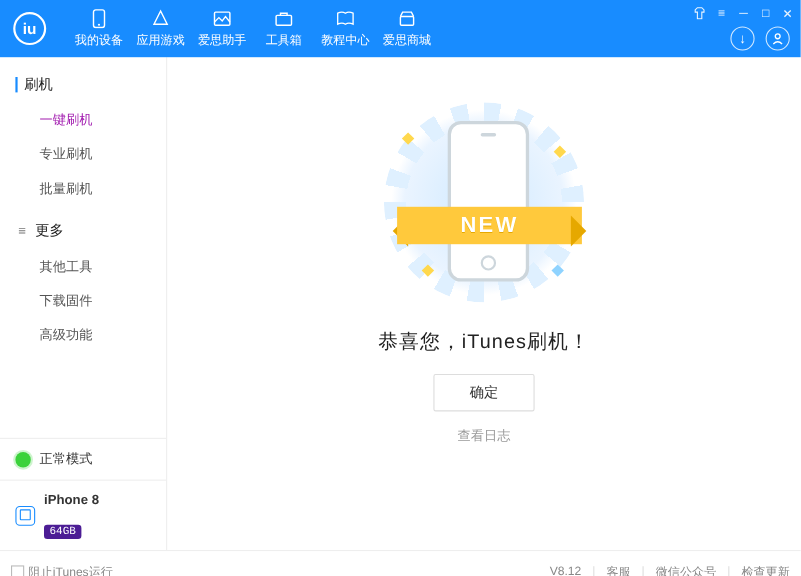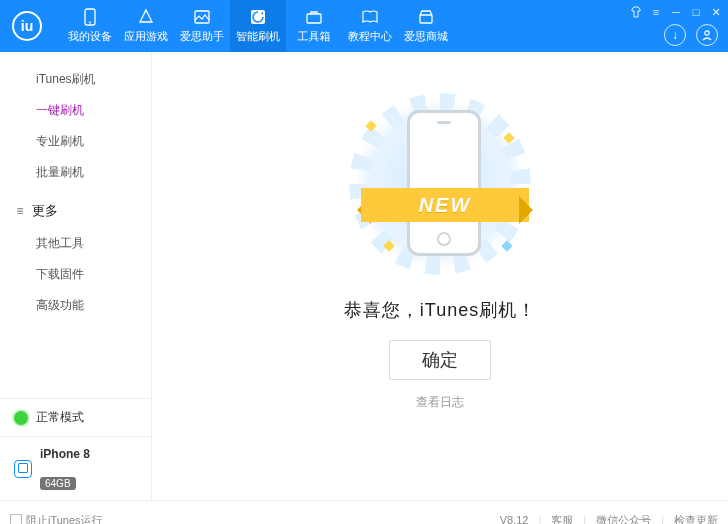--- a/index.html
+++ b/index.html
@@ -31,47 +31,47 @@
   .side-item.sel { color:#a21caf; }
 
   .side-bottom { margin-top:auto; }
   .mode-box, .device-box { border-top:1px solid #eee; padding:10px 14px; display:flex; align-items:center; gap:8px; }
   .mode-dot { width:14px; height:14px; border-radius:50%; background:#3bd23b; box-shadow:0 0 0 2px rgba(59,210,59,.25);}
   .device-box { flex-direction:row; }
   .dev-icon{ width:18px; height:18px; border:1.5px solid #188cff; border-radius:4px; position:relative; }
   .dev-icon:after{content:"";position:absolute;left:3px;right:3px;top:2px;bottom:4px;border:1px solid #188cff;border-radius:1px;}
   .dev-info { display:flex; flex-direction:column; gap:16px;}
   .dev-name { font-weight:bold; color:#333; }
-  .badge { display:inline-block; background:#737373; color:#fff; border-radius:3px; padding:1px 5px; font-size:10px; width:fit-content;}
+  .badge { display:inline-block; background:#4c1d95; color:#fff; border-radius:3px; padding:1px 5px; font-size:10px; width:fit-content;font-family:Liberation Mono, monospace;}
 
   .check-row { border:2px solid #e34b4b; margin:6px 8px 4px; padding:6px 6px; display:flex; gap:12px; }
   .check-row label { display:flex; align-items:center; gap:4px; color:#888; font-size:12px; cursor:pointer;}
   .chk { width:12px; height:12px; border:1px solid #bbb; display:inline-block; }
 
   
   .main { flex:1; position:relative; display:flex; flex-direction:column; align-items:center; padding-top:40px; }
   .illus { width:230px; height:184px; position:relative; }
   .burst { position:absolute; inset:0; margin:auto; width:170px; height:170px; border-radius:50%; background:radial-gradient(circle,#cfe9ff 0%, #eaf4ff 60%, #fff 70%); }
   .burst:before{content:"";position:absolute;inset:-6px;border-radius:50%;background:repeating-conic-gradient(#dff0ff 0deg 10deg, transparent 10deg 20deg);mask:radial-gradient(circle,transparent 55%, #000 55%);}
   .phone { position:absolute; left:82px; top:18px; width:74px; height:146px; background:#fff; border:3px solid #cdd6dc; border-radius:12px; }
   .phone:before{content:"";position:absolute;top:8px;left:50%;transform:translateX(-50%);width:14px;height:3px;border-radius:2px;background:#cdd6dc;}
   .phone:after{content:"";position:absolute;bottom:7px;left:50%;transform:translateX(-50%);width:10px;height:10px;border-radius:50%;border:2px solid #cdd6dc;}
-  .ribbon { position:absolute; left:22px; top:88px; width:196px; height:48px;font-style:italic; }
+  .ribbon { position:absolute; left:22px; top:88px; width:196px; height:48px; }
   .ribbon .band { position:absolute; left:14px; right:14px; top:8px; height:34px; background:#ffc93c; display:flex; align-items:center; justify-content:center; font-weight:900; font-size:20px; letter-spacing:2px; color:#fff; text-shadow:0 1px 0 #e6a800;}
   .ribbon:before,.ribbon:after{content:"";position:absolute;top:16px;width:0;height:0;border:14px solid transparent;}
   .ribbon:before{left:-4px;border-right-color:#e6a800;}
   .ribbon:after{right:-4px;border-left-color:#e6a800;}
   .spark { position:absolute; width:8px; height:8px; background:#ffd84d; transform:rotate(45deg);}
   .spark.s1{left:42px; top:30px;}
   .spark.s2{left:180px; top:42px;}
   .spark.s3{left:60px; top:150px;}
   .spark.s4{left:178px; top:150px; background:#8fd3ff;}
 
   .headline { margin-top:22px; font-size:18px; color:#222; letter-spacing:1px; }
-  .btn { margin-top:18px; border:1px solid #ddd; background:#fff; padding:7px 32px; font-size:18px; color:#333; cursor:pointer; border-radius:2px;}
+  .btn { margin-top:18px; border:1px solid #ddd; background:#fff; padding:7px 32px; font-size:13px; color:#333; cursor:pointer; border-radius:2px;}
   .loglink { margin-top:14px; color:#999; font-size:12px; cursor:pointer; }
 
   
   .footer { height:39px; border-top:1px solid #eee; display:flex; align-items:center; padding:0 10px; font-size:11px; color:#888;}
   .footer label{display:flex;align-items:center;gap:4px;cursor:pointer;}
   .footer .right { margin-left:auto; display:flex; gap:10px; align-items:center;}
   .footer .sep{color:#ddd;}
 
   svg { display:block; }
 </style>
@@ -102,30 +102,20 @@
       <span>应用游戏</span>
     </div>
     <div class="nav-item">
       <span class="ico">
           <svg width="18" height="16" viewBox="0 0 18 16">
             <rect x="2" y="2" width="14" height="12" rx="1" fill="none" stroke="#fff" stroke-width="1.3"></rect>
             <path d="M2 11 L6 7 L9 10 L12 6 L16 11" fill="none" stroke="#fff" stroke-width="1.2"></path>
           </svg>
         </span>
       <span>爱思助手</span>
-    </div>
-    <div class="nav-item active">
-      <span class="ico">
-          <svg width="18" height="18" viewBox="0 0 18 18">
-            <rect x="2" y="2" width="14" height="14" rx="2" fill="#fff"></rect>
-            <path d="M9 4 A5 5 0 1 0 14 9" fill="none" stroke="#188cff" stroke-width="1.6"></path>
-            <path d="M12 5 L14 4 L14 7 Z" fill="#188cff"></path>
-          </svg>
-        </span>
-      <span>智能刷机</span>
     </div>
     <div class="nav-item">
       <span class="ico">
           <svg width="18" height="16" viewBox="0 0 18 16">
             <rect x="2" y="5" width="14" height="9" rx="1" fill="none" stroke="#fff" stroke-width="1.3"></rect>
             <path d="M6 5 V3 H12 V5" fill="none" stroke="#fff" stroke-width="1.3"></path>
           </svg>
         </span>
       <span>工具箱</span>
     </div>
@@ -167,22 +157,25 @@
           <circle cx="6" cy="4" r="2.2" fill="none" stroke="#fff" stroke-width="1.2"></circle>
           <path d="M2 11 Q6 7 10 11" fill="none" stroke="#fff" stroke-width="1.2"></path>
         </svg>
       </span>
   </div>
 </div>
 
 <div class="body">
 
   <div class="sidebar">
+    <div class="side-group-title">
+      <span class="bar"></span>
+      <span>刷机</span>
+    </div>
     <div class="side-list">
-      <div class="side-item">iTunes刷机</div>
       <div class="side-item sel">一键刷机</div>
       <div class="side-item">专业刷机</div>
       <div class="side-item">批量刷机</div>
     </div>
 
     <div class="side-group-title">
       <span class="side-three">≡</span>
       <span>更多</span>
     </div>
     <div class="side-list">

